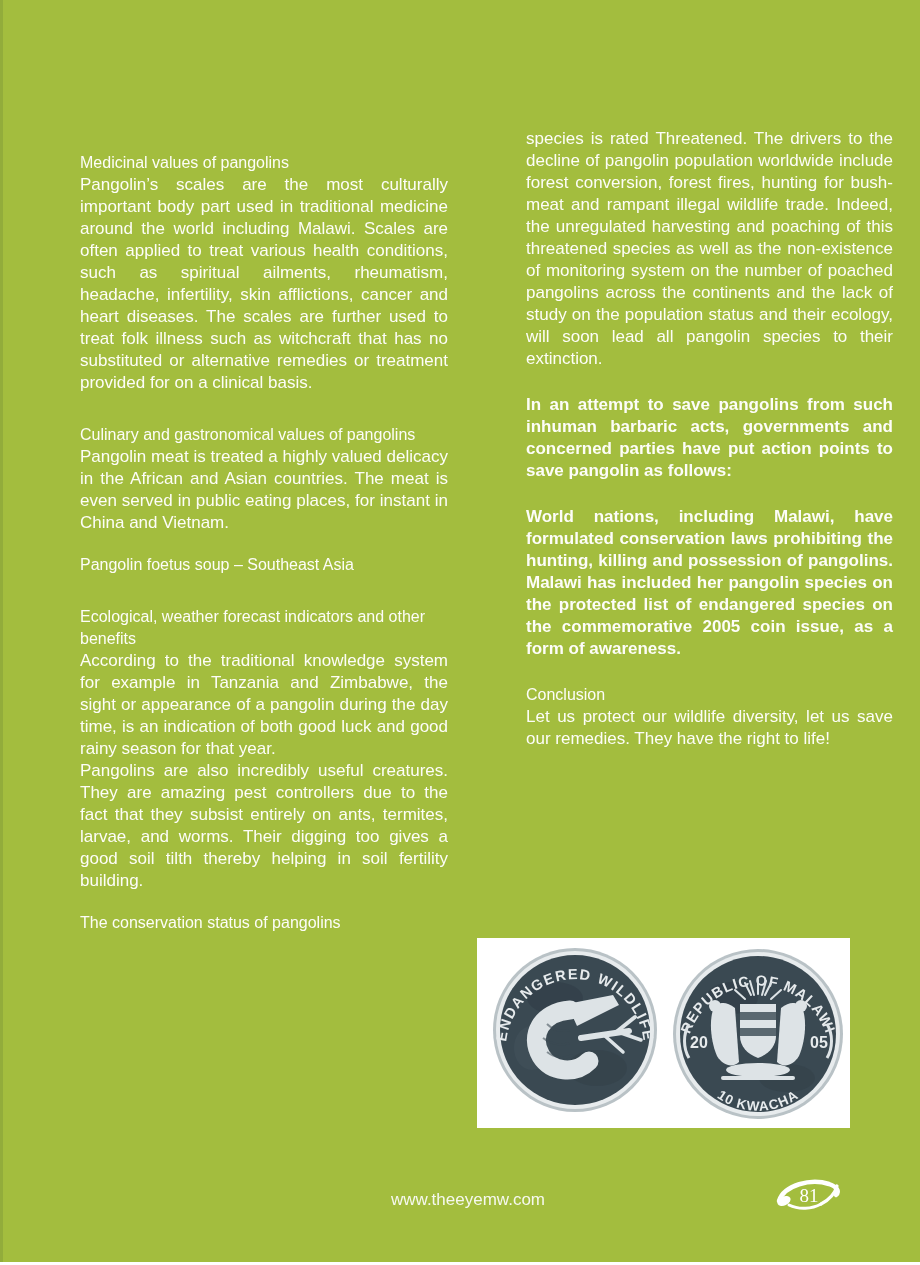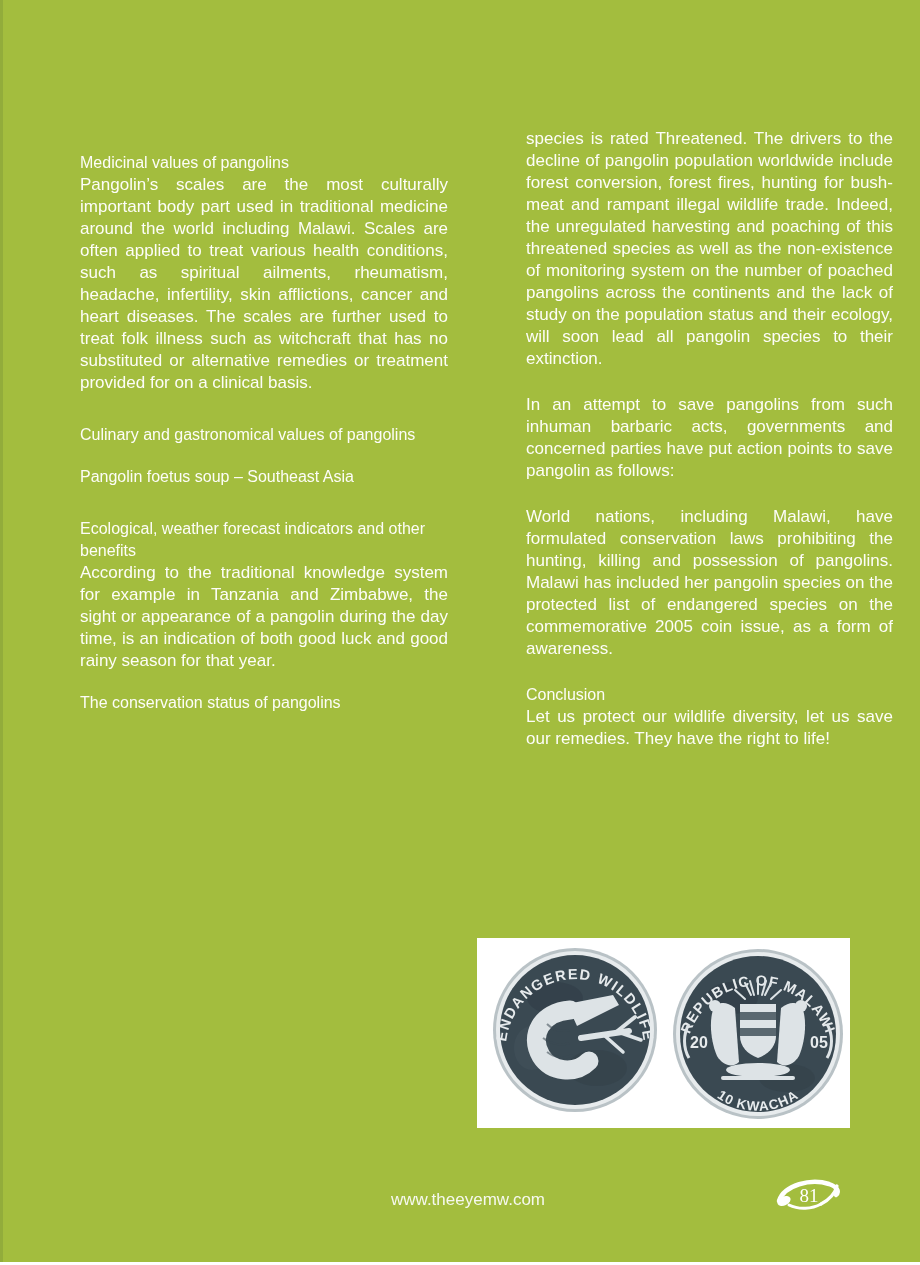--- a/index.html
+++ b/index.html
@@ -9,21 +9,21 @@
     font-family:"Liberation Sans",sans-serif;
   }
   .edge-left{position:absolute;left:0;top:0;width:3px;height:1265px;background:#92ac3b;}
   .edge-bottom{position:absolute;left:0;bottom:0;width:920px;height:3px;background:#ffffff;}
   .col{position:absolute;color:#fdfdf8;font-size:17px;line-height:22px;}
   .col-left{left:80px;top:152px;width:368px;}
   .col-right{left:478px;top:128px;width:367px;margin-left:48px;}
   .col p{margin:0;text-align:justify;}
   .col .hd{margin:0;text-align:left;font-weight:normal;font-size:16px;line-height:22px;}
   .gap-sm{margin-top:20px !important;}
-  .gap-md{margin-top:24px !important;}
+  .gap-md{margin-top:24px !important;font-weight:bold;}
   .gap-lg{margin-top:30px !important;}
   .bold{font-weight:bold;}
   .coin-figure{
     position:absolute;left:477px;top:938px;width:373px;height:190px;
     background:#ffffff;
   }
   .footer-url{
     position:absolute;left:8px;top:1190px;width:920px;text-align:center;
     color:#f6f8ef;font-size:17px;line-height:20px;
   }
@@ -32,23 +32,25 @@
 </head>
 <body>
 
 <div class="edge-left"></div>
 <div class="edge-bottom"></div>
 
 <div class="col col-left">
   <p class="hd">Medicinal values of pangolins</p>
   <p>Pangolin’s scales are the most culturally important body part used in traditional medicine around the world including Malawi. Scales are often applied to treat various health conditions, such as spiritual ailments, rheumatism, headache, infertility, skin afflictions, cancer and heart diseases. The scales are further used to treat folk illness such as witchcraft that has no substituted or alternative remedies or treatment provided for on a clinical basis.</p>
   <p class="hd gap-lg">Culinary and gastronomical values of pangolins</p>
+  <p>Pangolin meat is treated a highly valued delicacy in the African and Asian countries.  The meat is even served in public eating places, for instant in China and Vietnam.</p>
   <p class="hd gap-sm">Pangolin foetus soup – Southeast Asia</p>
   <p class="hd gap-lg">Ecological, weather forecast indicators and other benefits</p>
   <p>According to the traditional knowledge system for example in Tanzania and Zimbabwe, the sight or appearance of a pangolin during the day time, is an indication of both good luck and good rainy season for that year.</p>
+  <p>Pangolins are also incredibly useful creatures. They are amazing pest controllers due to the fact that they subsist entirely on ants, termites, larvae, and worms. Their digging too gives a good soil tilth thereby helping in soil fertility building.</p>
   <p class="hd gap-sm">The conservation status of pangolins</p>
 </div>
 
 <div class="col col-right">
   <p>species is rated Threatened. The drivers to the decline of pangolin population worldwide include forest conversion, forest fires, hunting for bush-meat and rampant illegal wildlife trade. Indeed, the unregulated harvesting and poaching of this threatened species as well as the non-existence of monitoring system on the number of poached pangolins across the continents and the lack of study on the population status and their ecology, will soon lead all pangolin species to their extinction.</p>
   <p class="gap-md">In an attempt to save pangolins from such inhuman barbaric acts, governments and concerned parties have put action points to save pangolin as follows:</p>
   <p class="gap-md">World nations, including Malawi, have formulated conservation laws prohibiting the hunting, killing and possession of pangolins. Malawi has included her pangolin species on the protected list of endangered species on the commemorative 2005 coin issue, as a form of awareness.</p>
   <p class="hd bold gap-md">Conclusion</p>
   <p>Let us protect our wildlife diversity, let us save our remedies. They have the right to life!</p>
 </div>

